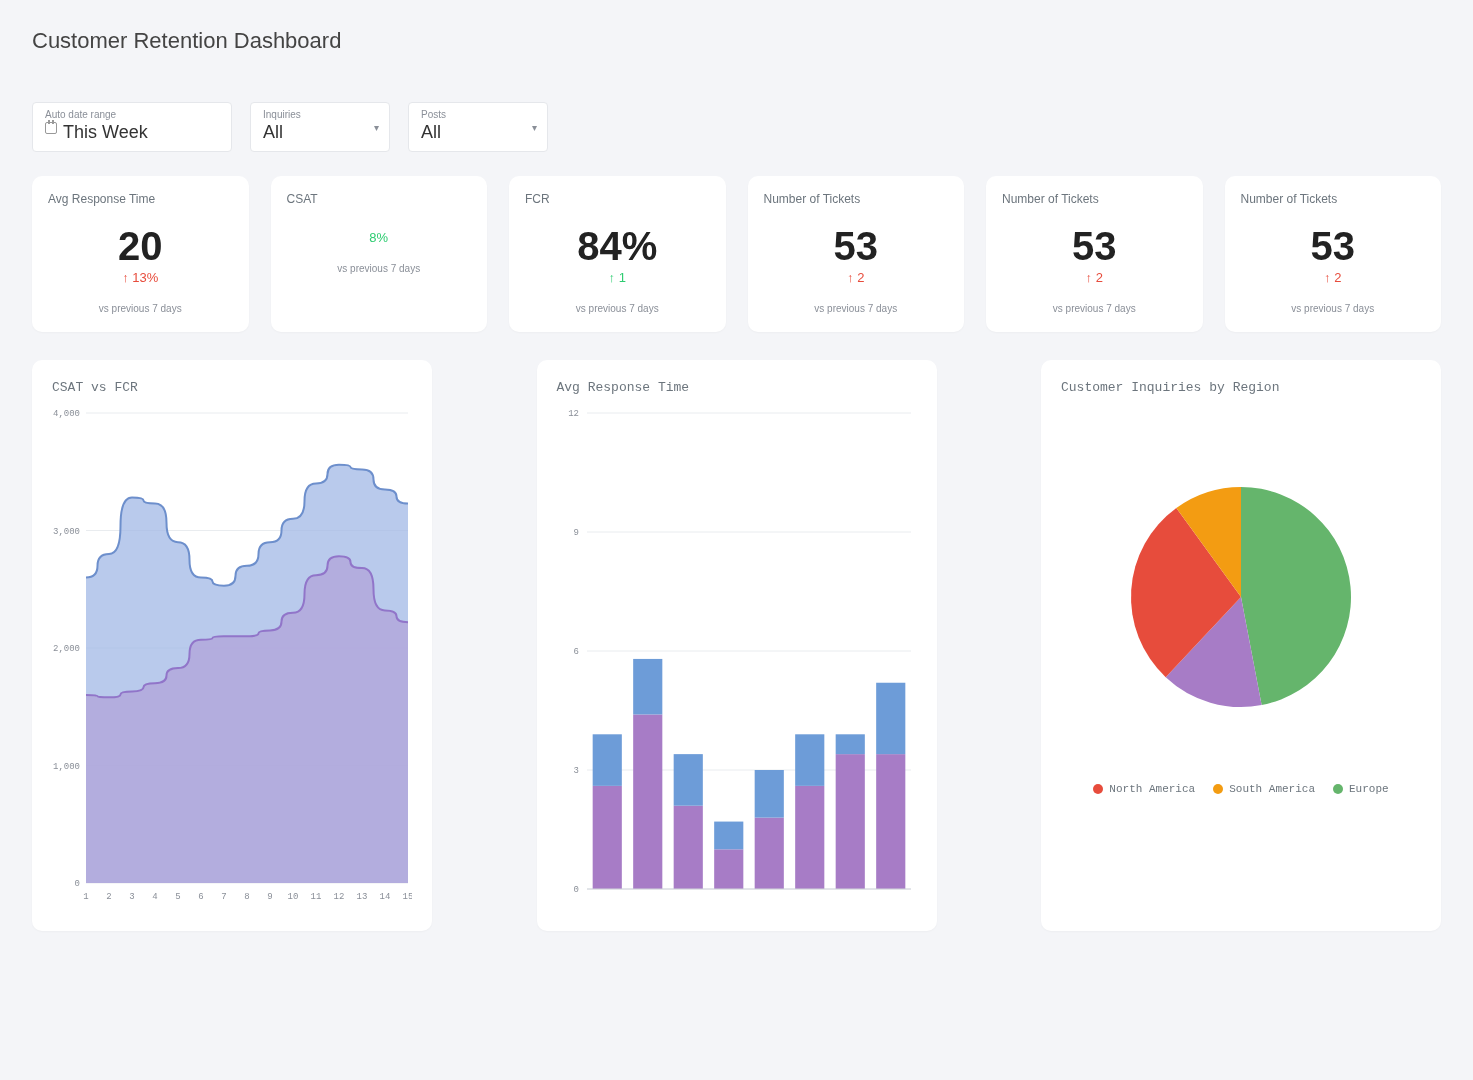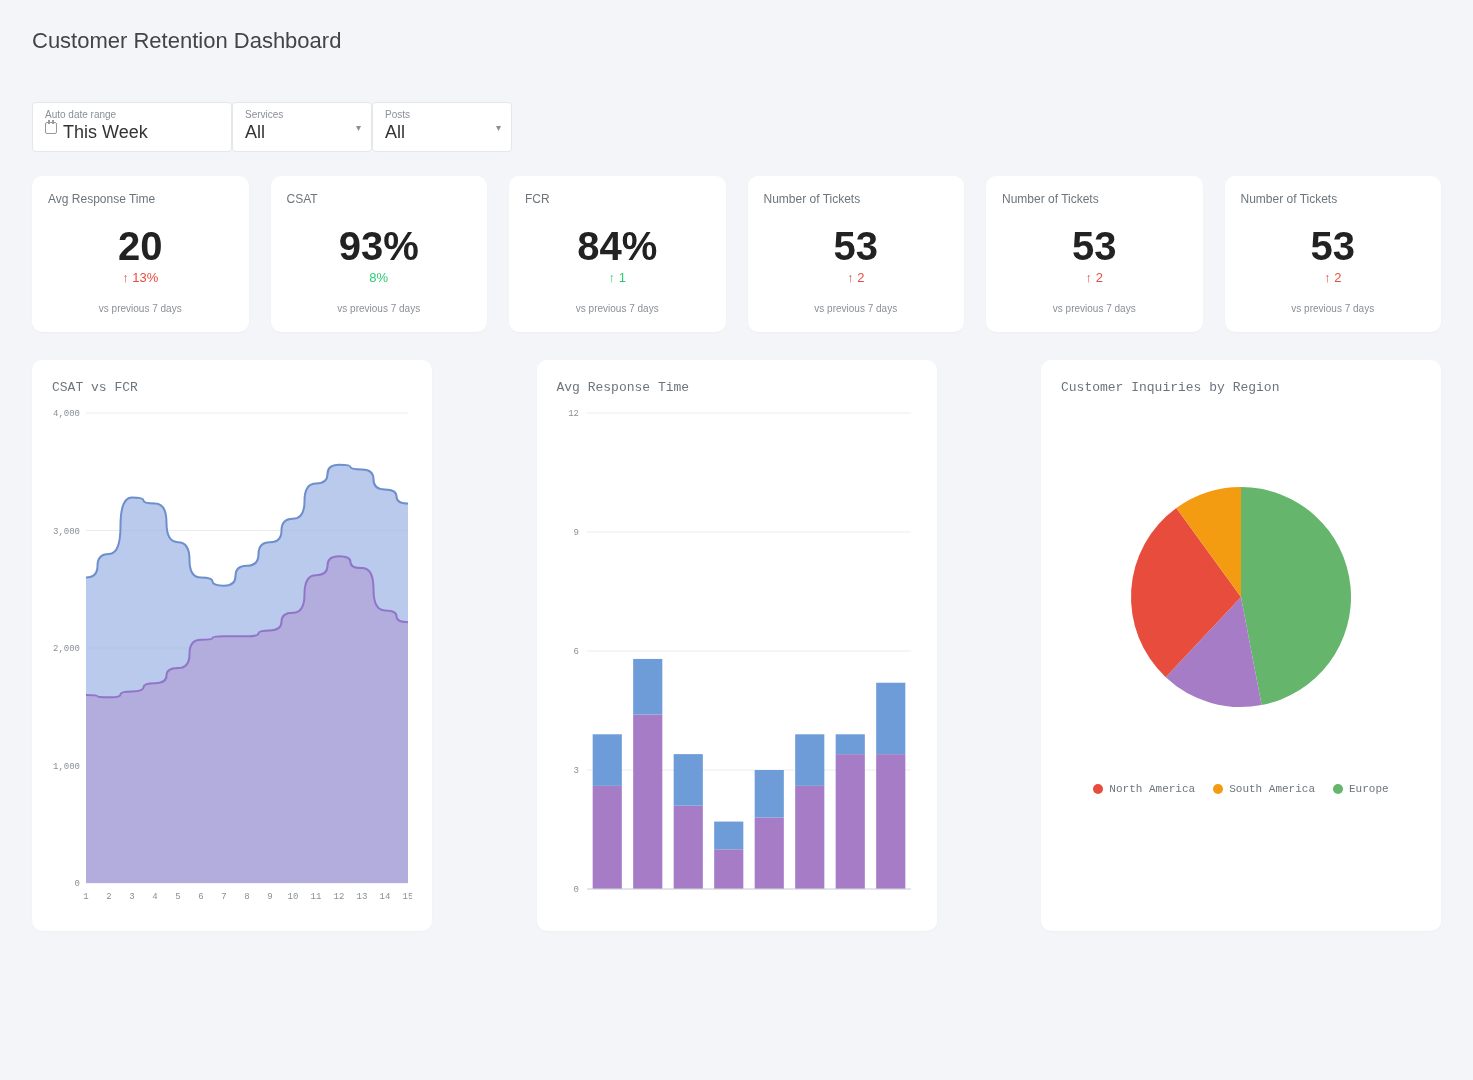--- a/index.html
+++ b/index.html
@@ -37,20 +37,21 @@
     margin: 0 auto;
   }
   .page-title {
     font-size: 22px;
     font-weight: 500;
     color: #444;
     margin: 4px 0 18px 0;
   }
   .filters {
     display: flex;
+    gap: 18px;
     margin-bottom: 24px;
     margin-top: 48px;
   }
   .filter {
     background: var(--card-bg);
     border: 1px solid var(--border);
     border-radius: 4px;
     padding: 6px 12px 8px 12px;
     min-width: 200px;
     position: relative;
@@ -186,21 +187,21 @@
 
   <div class="filters">
     <div class="filter">
       <span class="filter-label">Auto date range</span>
       <span class="filter-value">
         <span class="cal-icon"></span>
         <span>This Week</span>
       </span>
     </div>
     <div class="filter narrow">
-      <span class="filter-label">Services</span>
+      <span class="filter-label">Inquiries</span>
       <span class="filter-value">
         <span>All</span>
       </span>
       <span class="filter-chevron">▾</span>
     </div>
     <div class="filter narrow">
       <span class="filter-label">Posts</span>
       <span class="filter-value">
         <span>All</span>
       </span>
@@ -211,21 +212,20 @@
   <div class="kpi-row">
 
   <div class="kpi-card">
         <div class="kpi-title">Avg Response Time</div>
         <div class="kpi-value">20</div>
         <div class="kpi-change up-red">↑ 13%</div>
         <div class="kpi-vs">vs previous 7 days</div>
       </div>
       <div class="kpi-card">
         <div class="kpi-title">CSAT</div>
-        <div class="kpi-value">93%</div>
         <div class="kpi-change green">8%</div>
         <div class="kpi-vs">vs previous 7 days</div>
       </div>
       <div class="kpi-card">
         <div class="kpi-title">FCR</div>
         <div class="kpi-value">84%</div>
         <div class="kpi-change up-green">↑ 1</div>
         <div class="kpi-vs">vs previous 7 days</div>
       </div>
       <div class="kpi-card">

